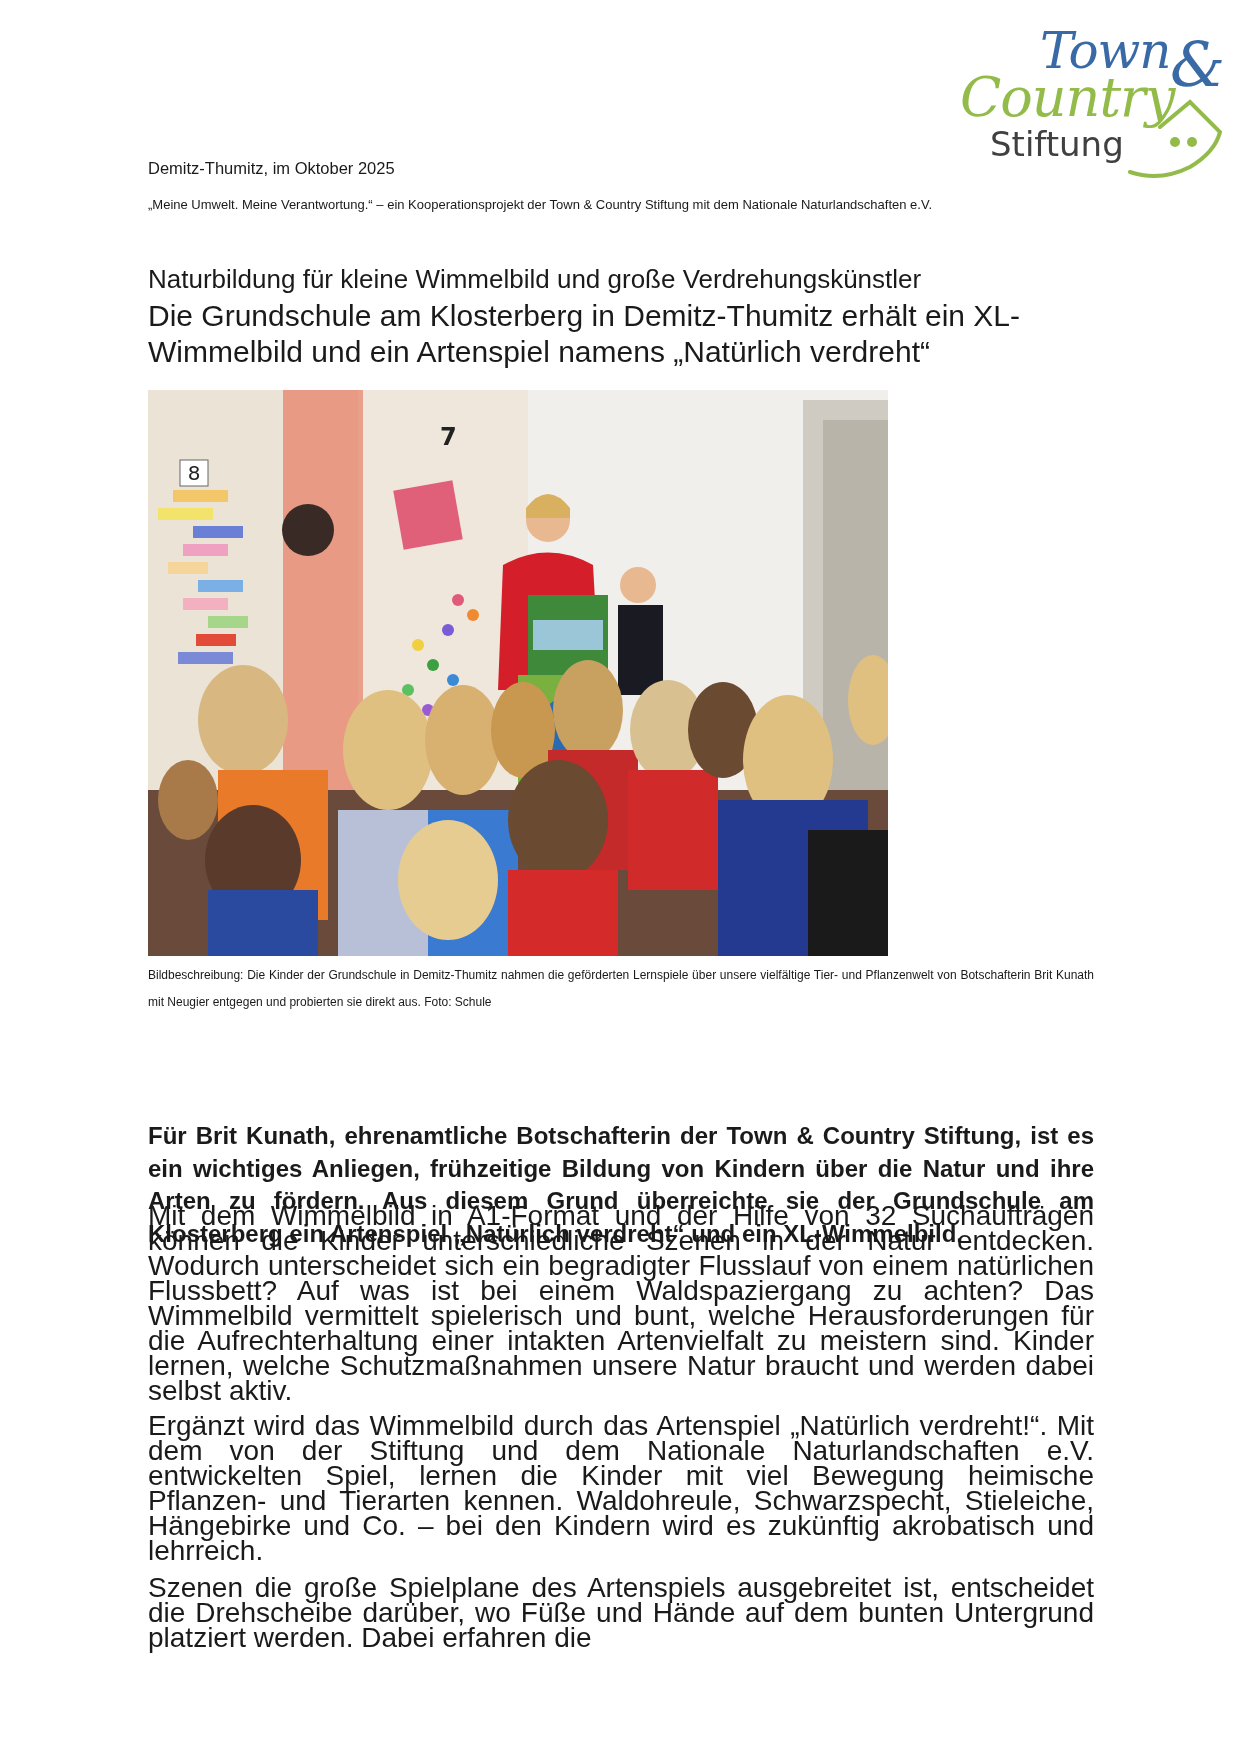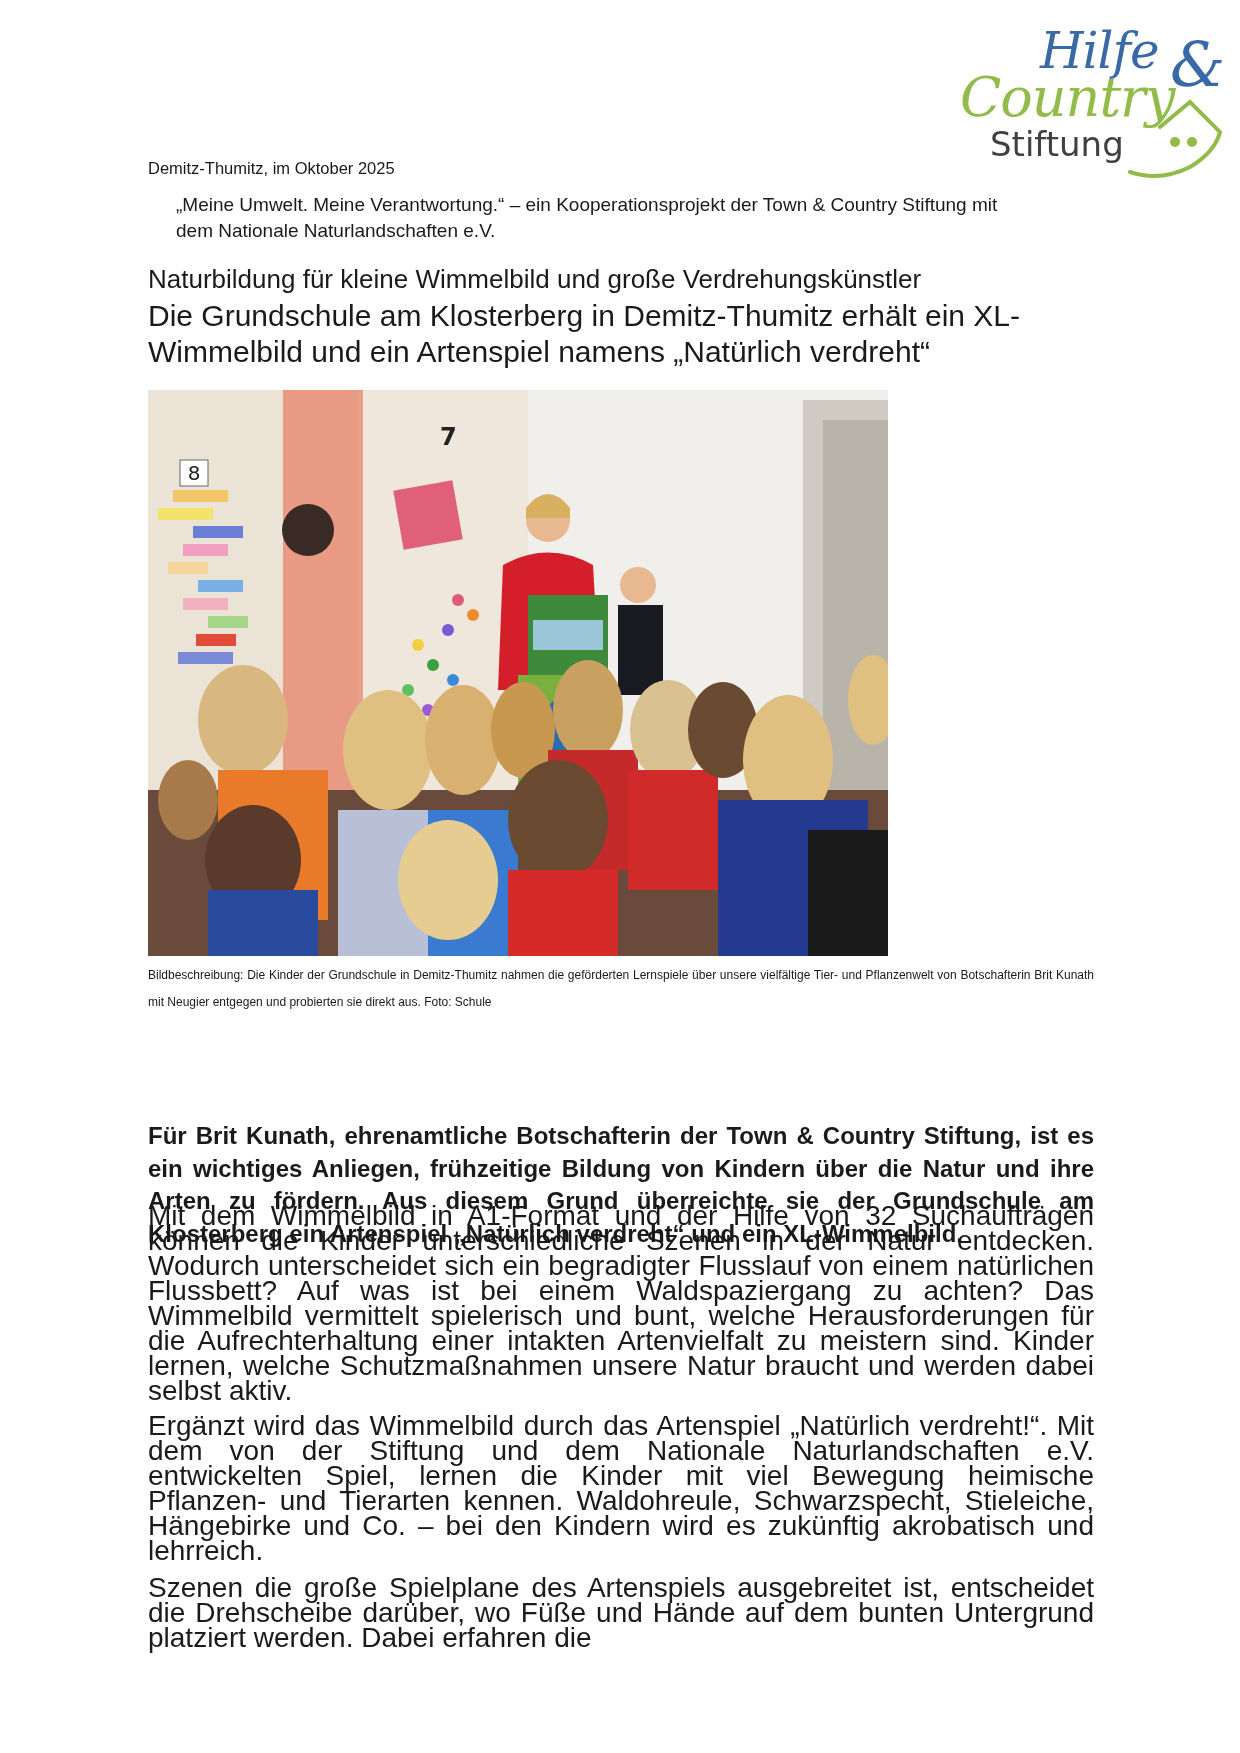--- a/index.html
+++ b/index.html
@@ -10,37 +10,37 @@
     .logo .town { position: absolute; left: 80px; top: 0; font-family: "DejaVu Serif", serif;
       font-style: italic; font-size: 50px; color: #3a6aa6; letter-spacing: -1px; }
     .logo .amp { position: absolute; left: 210px; top: 6px; font-family: "DejaVu Serif", serif;
       font-style: italic; font-size: 62px; color: #3a6aa6; }
     .logo .country { position: absolute; left: 0; top: 44px; font-family: "DejaVu Serif", serif;
       font-style: italic; font-size: 54px; color: #93bb4a; letter-spacing: -1px; }
     .logo .stiftung { position: absolute; left: 30px; top: 102px; font-family: "DejaVu Sans", sans-serif;
       font-size: 34px; color: #404040; }
     .logo svg { position: absolute; left: 160px; top: 60px; }
     .dateline { position: absolute; top: 149px; font-size: 16.5px; margin-top: 10px; }
-    .project { position: absolute; top: 192px; font-size: 19px; line-height: 26px; width: 850px; margin-left: 28px; }
+    .project { position: absolute; top: 192px; font-size: 13px; line-height: 26px; width: 850px; }
     .title { position: absolute; top: 262px; font-size: 26px; line-height: 34px; }
     .subtitle { position: absolute; top: 298px; font-size: 30px; line-height: 36px; width: 946px; }
     .photo { position: absolute; top: 390px; left: 0; width: 740px; height: 566px; overflow: hidden;
       background: linear-gradient(90deg, #eae3d8 0 19%, #e9a08a 19% 30%, #ece3d8 30% 52%, #dcd9d2 52% 54%, #f0eeec 54% 100%); }
     .caption { position: absolute; top: 962px; font-size: 12px; line-height: 27px; width: 946px; text-align: justify; text-align-last: left; }
     .lead { position: absolute; top: 1120px; font-size: 24px; font-weight: bold; line-height: 32.5px; width: 946px; text-align: justify; text-align-last: left; }
     .para { position: absolute; font-size: 28px; line-height: 25px; width: 946px; text-align: justify; text-align-last: left; }
     .p1 { top: 1203px; }
     .p2 { top: 1413px; }
     .p3 { top: 1575px; text-align-last: left; }
   </style>
 </head>
 <body>
 
 <div class="logo">
-  <span class="town">Hilfe</span>
+  <span class="town">Town</span>
   <span class="amp">&amp;</span>
   <span class="country">Country</span>
   <span class="stiftung">Stiftung</span>
   <svg width="110" height="100" viewBox="0 0 110 100">
     <path d="M10 90 Q40 100 70 85 Q95 70 100 50 L70 20 L40 45" fill="none" stroke="#93bb4a" stroke-width="4" stroke-linecap="round"></path>
     <circle cx="55" cy="60" r="5" fill="#93bb4a"></circle>
     <circle cx="72" cy="60" r="5" fill="#93bb4a"></circle>
   </svg>
 </div>
 

